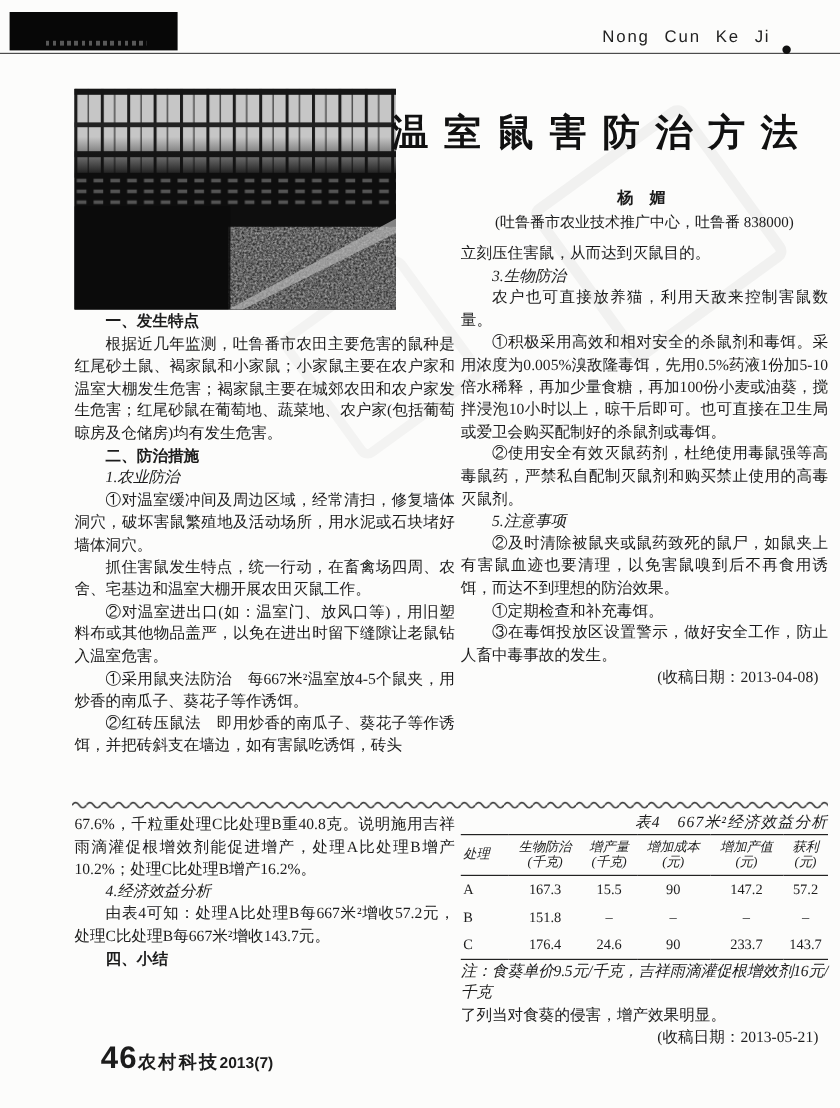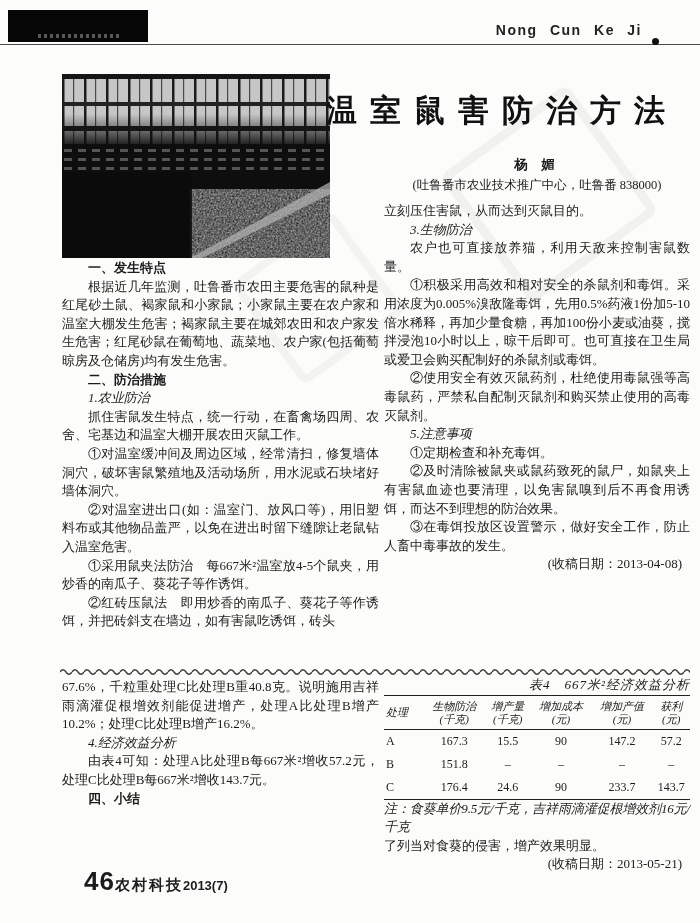--- a/index.html
+++ b/index.html
@@ -6,21 +6,21 @@
   body{
     width:700px;height:923px;position:relative;overflow:hidden;
     background:#fcfcfb;color:#1c1c1c;
     font-family:"Liberation Serif","DejaVu Serif",serif;
   }
   
   .masthead-box{position:absolute;left:8px;top:10px;width:140px;height:32px;background:#070707;}
   .masthead-fineprint{position:absolute;left:30px;bottom:4px;width:84px;height:4px;opacity:.55;
     background:repeating-linear-gradient(90deg,#9a9a9a 0 3px,transparent 3px 6px);}
   .journal-pinyin{position:absolute;right:58px;top:22px;
-    font-family:"Liberation Sans","DejaVu Sans",sans-serif;font-weight:bold;font-size:14px;
+    font-family:"Liberation Sans","DejaVu Sans",sans-serif;font-weight:normal;font-size:14px;
     letter-spacing:1.5px;word-spacing:7px;color:#222;}
   .header-rule{position:absolute;left:0;top:44px;width:700px;height:0;border-top:1.6px solid #4c4c4c;}
   .header-dot{position:absolute;left:652px;top:38px;width:7px;height:7px;border-radius:50%;background:#101010;}
 
   
   .wm{position:absolute;border:9px solid rgba(130,130,130,.09);transform:rotate(-36deg);border-radius:10px;}
   .wm1{left:470px;top:115px;width:140px;height:140px;}
   .wm2{left:255px;top:235px;width:110px;height:110px;border-width:8px;border-color:rgba(130,130,130,.07);}
 
   
@@ -117,36 +117,36 @@
 
 <div class="article-title">温室鼠害防治方法</div>
 <div class="author">杨 媚</div>
 <div class="affiliation">(吐鲁番市农业技术推广中心，吐鲁番 838000)</div>
 
 <div class="col c1l">
   <p class="h">一、发生特点</p>
   <p class="p">根据近几年监测，吐鲁番市农田主要危害的鼠种是红尾砂土鼠、褐家鼠和小家鼠；小家鼠主要在农户家和温室大棚发生危害；褐家鼠主要在城郊农田和农户家发生危害；红尾砂鼠在葡萄地、蔬菜地、农户家(包括葡萄晾房及仓储房)均有发生危害。</p>
   <p class="h">二、防治措施</p>
   <p class="sub">1.农业防治</p>
+  <p class="p">①对温室缓冲间及周边区域，经常清扫，修复墙体洞穴，破坏害鼠繁殖地及活动场所，用水泥或石块堵好墙体洞穴。</p>
   <p class="p">抓住害鼠发生特点，统一行动，在畜禽场四周、农舍、宅基边和温室大棚开展农田灭鼠工作。</p>
-  <p class="p">①对温室缓冲间及周边区域，经常清扫，修复墙体洞穴，破坏害鼠繁殖地及活动场所，用水泥或石块堵好墙体洞穴。</p>
   <p class="p">②对温室进出口(如：温室门、放风口等)，用旧塑料布或其他物品盖严，以免在进出时留下缝隙让老鼠钻入温室危害。</p>
   <p class="p">①采用鼠夹法防治　每667米²温室放4-5个鼠夹，用炒香的南瓜子、葵花子等作诱饵。</p>
   <p class="p">②红砖压鼠法　即用炒香的南瓜子、葵花子等作诱饵，并把砖斜支在墙边，如有害鼠吃诱饵，砖头</p>
 </div>
 
 <div class="col c1r">
   <p class="pc">立刻压住害鼠，从而达到灭鼠目的。</p>
   <p class="sub">3.生物防治</p>
   <p class="p">农户也可直接放养猫，利用天敌来控制害鼠数量。</p>
   <p class="p">①积极采用高效和相对安全的杀鼠剂和毒饵。采用浓度为0.005%溴敌隆毒饵，先用0.5%药液1份加5-10倍水稀释，再加少量食糖，再加100份小麦或油葵，搅拌浸泡10小时以上，晾干后即可。也可直接在卫生局或爱卫会购买配制好的杀鼠剂或毒饵。</p>
   <p class="p">②使用安全有效灭鼠药剂，杜绝使用毒鼠强等高毒鼠药，严禁私自配制灭鼠剂和购买禁止使用的高毒灭鼠剂。</p>
   <p class="sub">5.注意事项</p>
+  <p class="p">②及时清除被鼠夹或鼠药致死的鼠尸，如鼠夹上有害鼠血迹也要清理，以免害鼠嗅到后不再食用诱饵，而达不到理想的防治效果。</p>
   <p class="p">①定期检查和补充毒饵。</p>
-  <p class="p">②及时清除被鼠夹或鼠药致死的鼠尸，如鼠夹上有害鼠血迹也要清理，以免害鼠嗅到后不再食用诱饵，而达不到理想的防治效果。</p>
   <p class="p">③在毒饵投放区设置警示，做好安全工作，防止人畜中毒事故的发生。</p>
   <p class="date">(收稿日期：2013-04-08)</p>
 </div>
 
 <div class="divider">
   <svg width="630" height="9" viewBox="0 0 630 9" preserveAspectRatio="none">
     <defs>
       <pattern id="wave" width="12" height="9" patternUnits="userSpaceOnUse">
         <path d="M0 6 Q3 1.5 6 6 T12 6" fill="none" stroke="#3c3c3c" stroke-width="1.4"></path>
       </pattern>

